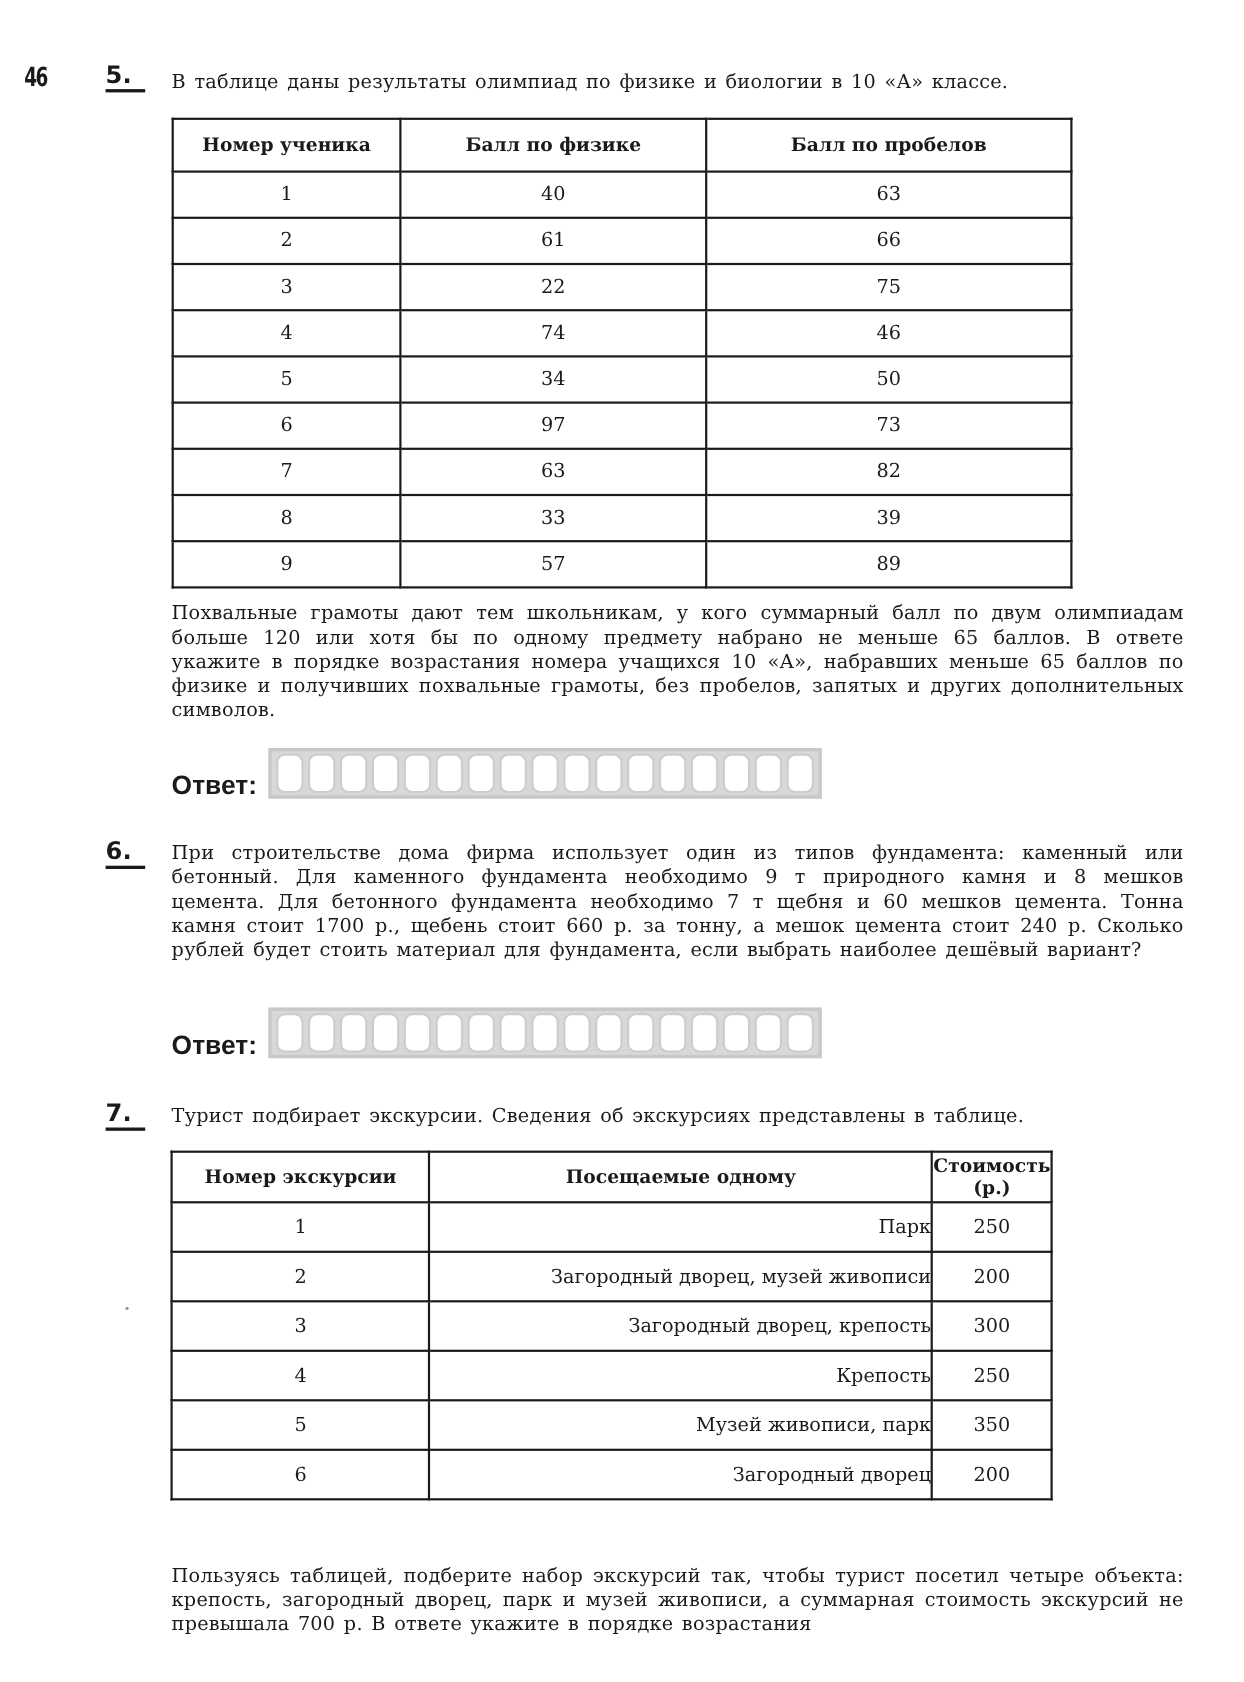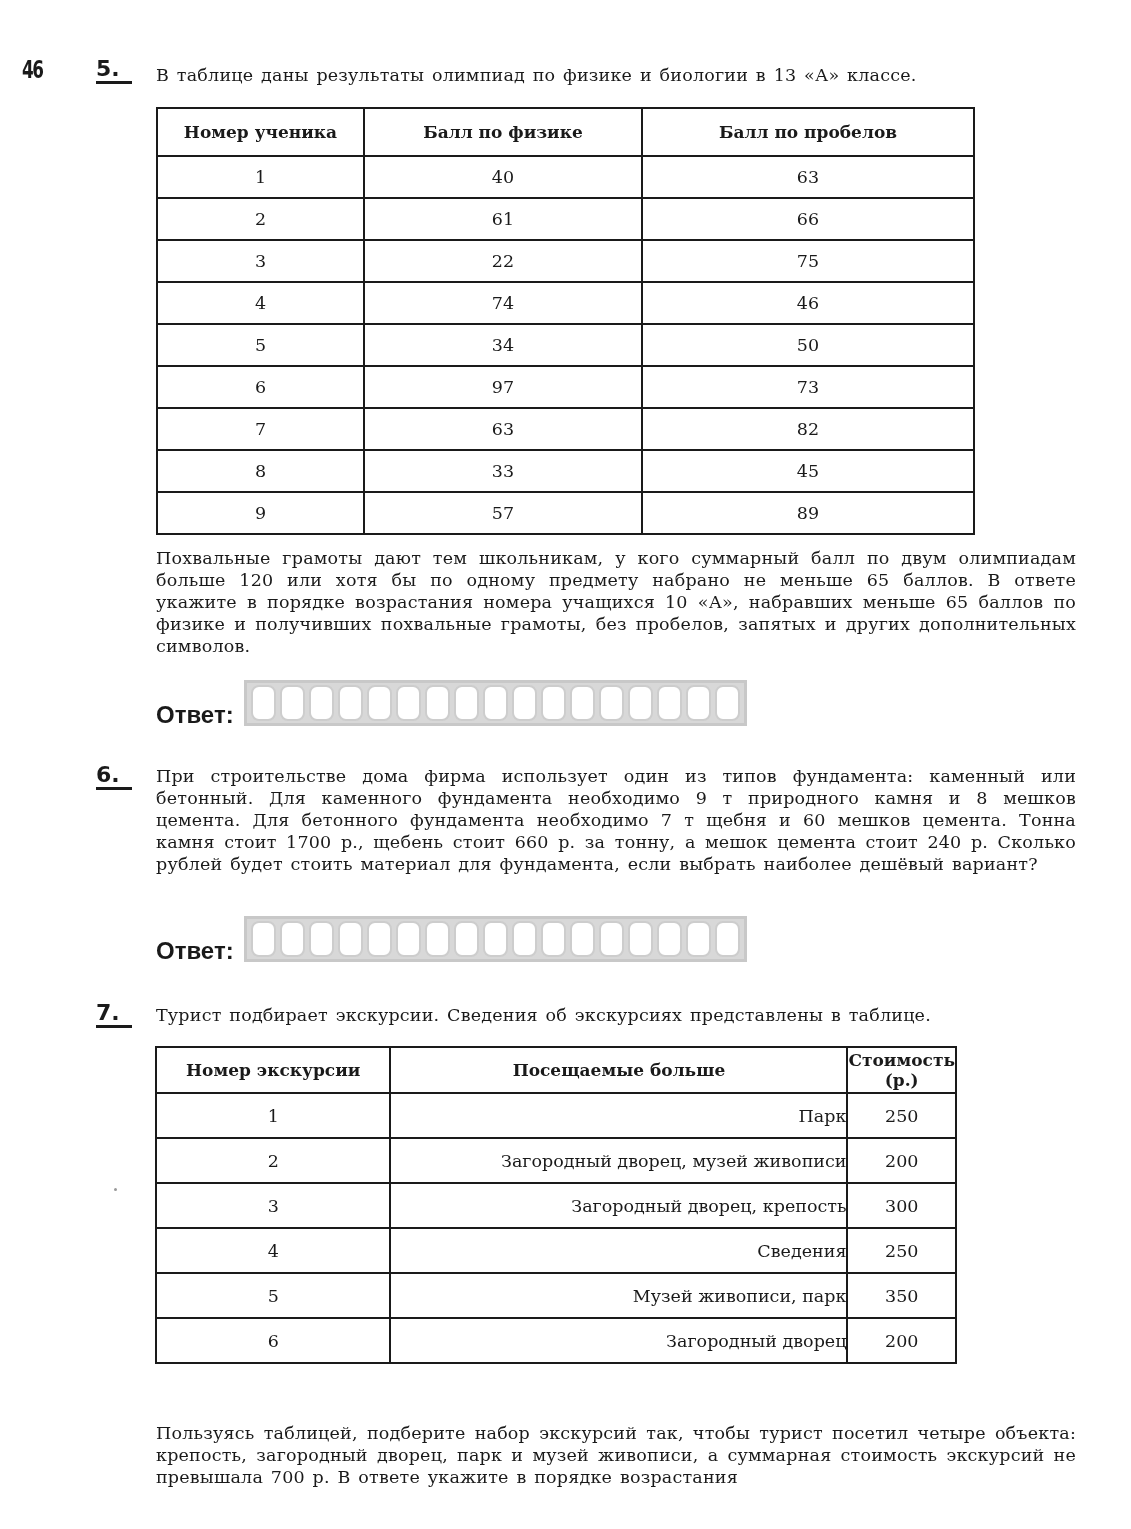--- a/index.html
+++ b/index.html
@@ -51,21 +51,21 @@
     background: #ffffff; border: 2px solid #cdcdcd; box-sizing: border-box;
   }
   .dot { position: absolute; width: 3px; height: 3px; background: #999; border-radius: 50%; }
 </style>
 </head>
 <body>
 
 <div class="page-num">46</div>
 
 <div class="task-num" style="top:57px;">5.</div>
-<div class="text" style="top:64px;">В таблице даны результаты олимпиад по физике и биологии в 13 «А» классе.</div>
+<div class="text" style="top:64px;">В таблице даны результаты олимпиад по физике и биологии в 10 «А» классе.</div>
 
 <table class="grid" id="t5">
   <thead>
     <tr>
       <th style="width:205px">Номер ученика</th>
       <th style="width:276px">Балл по физике</th>
       <th>Балл по пробелов</th>
     </tr>
   </thead>
   <tbody id="t5-body">
@@ -100,21 +100,21 @@
         <td>73</td>
       </tr>
       <tr>
         <td>7</td>
         <td>63</td>
         <td>82</td>
       </tr>
       <tr>
         <td>8</td>
         <td>33</td>
-        <td>45</td>
+        <td>39</td>
       </tr>
       <tr>
         <td>9</td>
         <td>57</td>
         <td>89</td>
       </tr>
     </tbody>
 </table>
 
 <div class="text" style="top:547px;">Похвальные грамоты дают тем школьникам, у кого суммарный балл по двум олимпиадам больше 120 или хотя бы по одному предмету набрано не меньше 65 баллов. В ответе укажите в порядке возрастания номера учащихся 10 «А», набравших меньше 65 баллов по физике и получивших похвальные грамоты, без пробелов, запятых и других дополнительных символов.</div>
@@ -168,21 +168,21 @@
     </div>
 </div>
 
 <div class="task-num" style="top:1001px;">7.</div>
 <div class="text" style="top:1004px;">Турист подбирает экскурсии. Сведения об экскурсиях представлены в таблице.</div>
 
 <table class="grid" id="t7">
   <thead>
     <tr>
       <th style="width:240px">Номер экскурсии</th>
-      <th style="width:474px">Посещаемые больше</th>
+      <th style="width:474px">Посещаемые одному</th>
       <th>Стоимость (р.)</th>
     </tr>
   </thead>
   <tbody id="t7-body">
       <tr>
         <td>1</td>
         <td class="left">Парк</td>
         <td>250</td>
       </tr>
       <tr>
@@ -190,21 +190,21 @@
         <td class="left">Загородный дворец, музей живописи</td>
         <td>200</td>
       </tr>
       <tr>
         <td>3</td>
         <td class="left">Загородный дворец, крепость</td>
         <td>300</td>
       </tr>
       <tr>
         <td>4</td>
-        <td class="left">Сведения</td>
+        <td class="left">Крепость</td>
         <td>250</td>
       </tr>
       <tr>
         <td>5</td>
         <td class="left">Музей живописи, парк</td>
         <td>350</td>
       </tr>
       <tr>
         <td>6</td>
         <td class="left">Загородный дворец</td>

